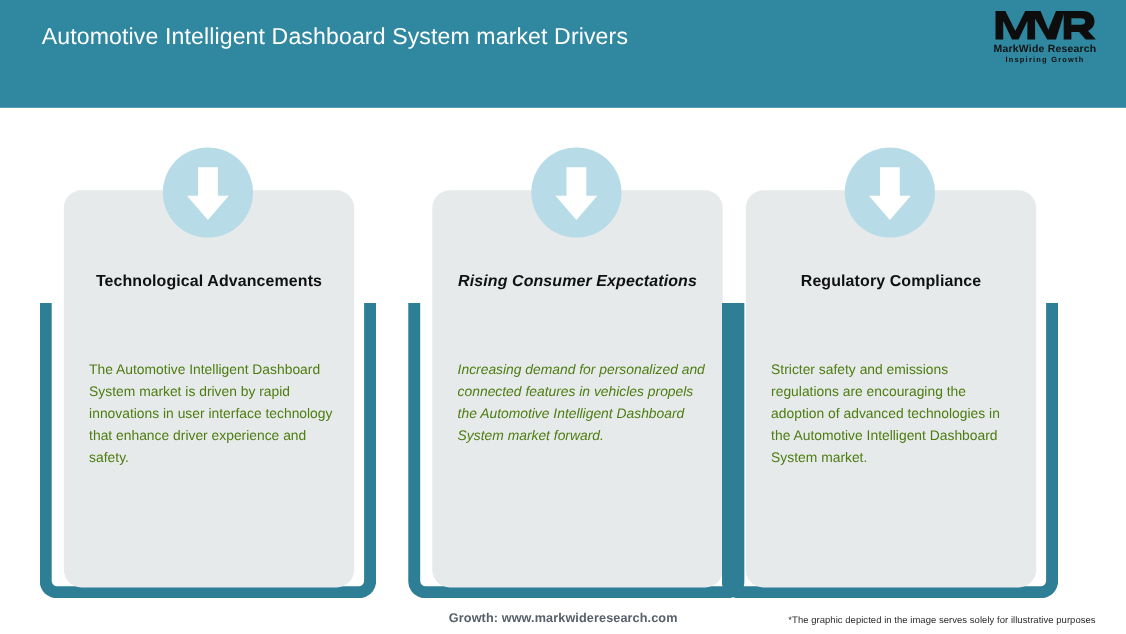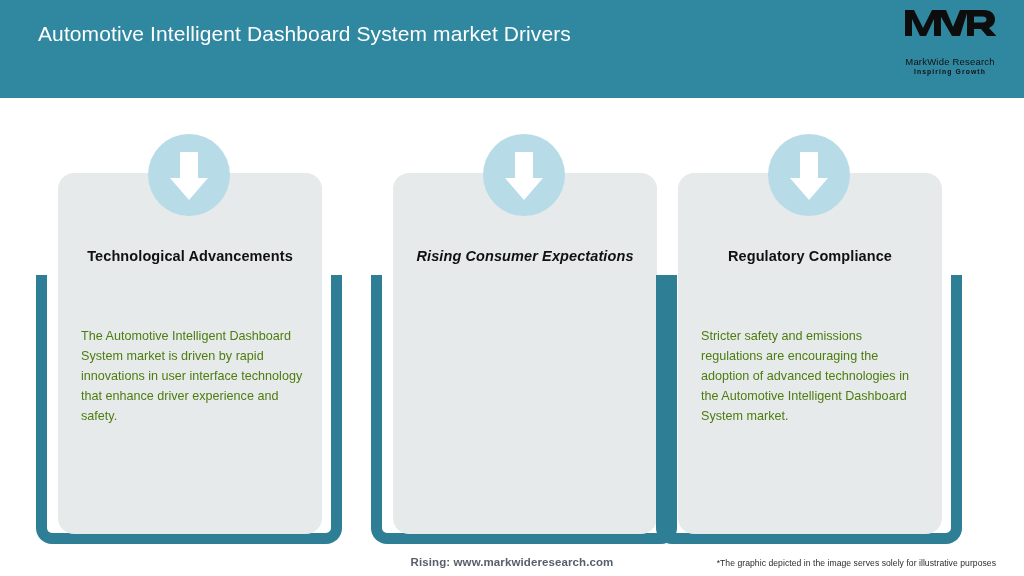--- a/index.html
+++ b/index.html
@@ -47,25 +47,25 @@
   }
   .logo-mark {
     display: block;
     margin: 0 auto;
     width: 92px;
     height: 30px;
   }
   .logo-name {
     display: block;
     font-size: 9.5px;
-    font-weight: normal;
+    font-weight: bold;
     color: #111111;
     letter-spacing: 0.2px;
     line-height: 11px;
-    margin-top: 18px;
+    margin-top: 1px;
   }
   .logo-tagline {
     display: block;
     font-size: 6.8px;
     font-weight: bold;
     color: #111111;
     letter-spacing: 1.1px;
     line-height: 9px;
   }
 
@@ -208,30 +208,31 @@
 
   <div class="card-slot slot-2">
     <div class="frame"></div>
     <div class="panel"></div>
     <div class="badge">
       <svg width="82" height="82" viewBox="0 0 82 82">
         <polygon fill="#ffffff" points="32,18 50,18 50,44 60,44 41,66 22,44 32,44"></polygon>
       </svg>
     </div>
     <div class="card-heading">Rising Consumer Expectations</div>
+    <div class="card-body">Increasing demand for personalized and connected features in vehicles propels the Automotive Intelligent Dashboard System market forward.</div>
   </div>
 
   <div class="card-slot slot-3">
     <div class="frame"></div>
     <div class="panel"></div>
     <div class="badge">
       <svg width="82" height="82" viewBox="0 0 82 82">
         <polygon fill="#ffffff" points="32,18 50,18 50,44 60,44 41,66 22,44 32,44"></polygon>
       </svg>
     </div>
     <div class="card-heading">Regulatory Compliance</div>
     <div class="card-body">Stricter safety and emissions regulations are encouraging the adoption of advanced technologies in the Automotive Intelligent Dashboard System market.</div>
   </div>
 
 </div>
 
-<div class="source-note">Rising: www.markwideresearch.com</div>
+<div class="source-note">Growth: www.markwideresearch.com</div>
 <div class="disclaimer">*The graphic depicted in the image serves solely for illustrative purposes</div>
 
 </body></html>

